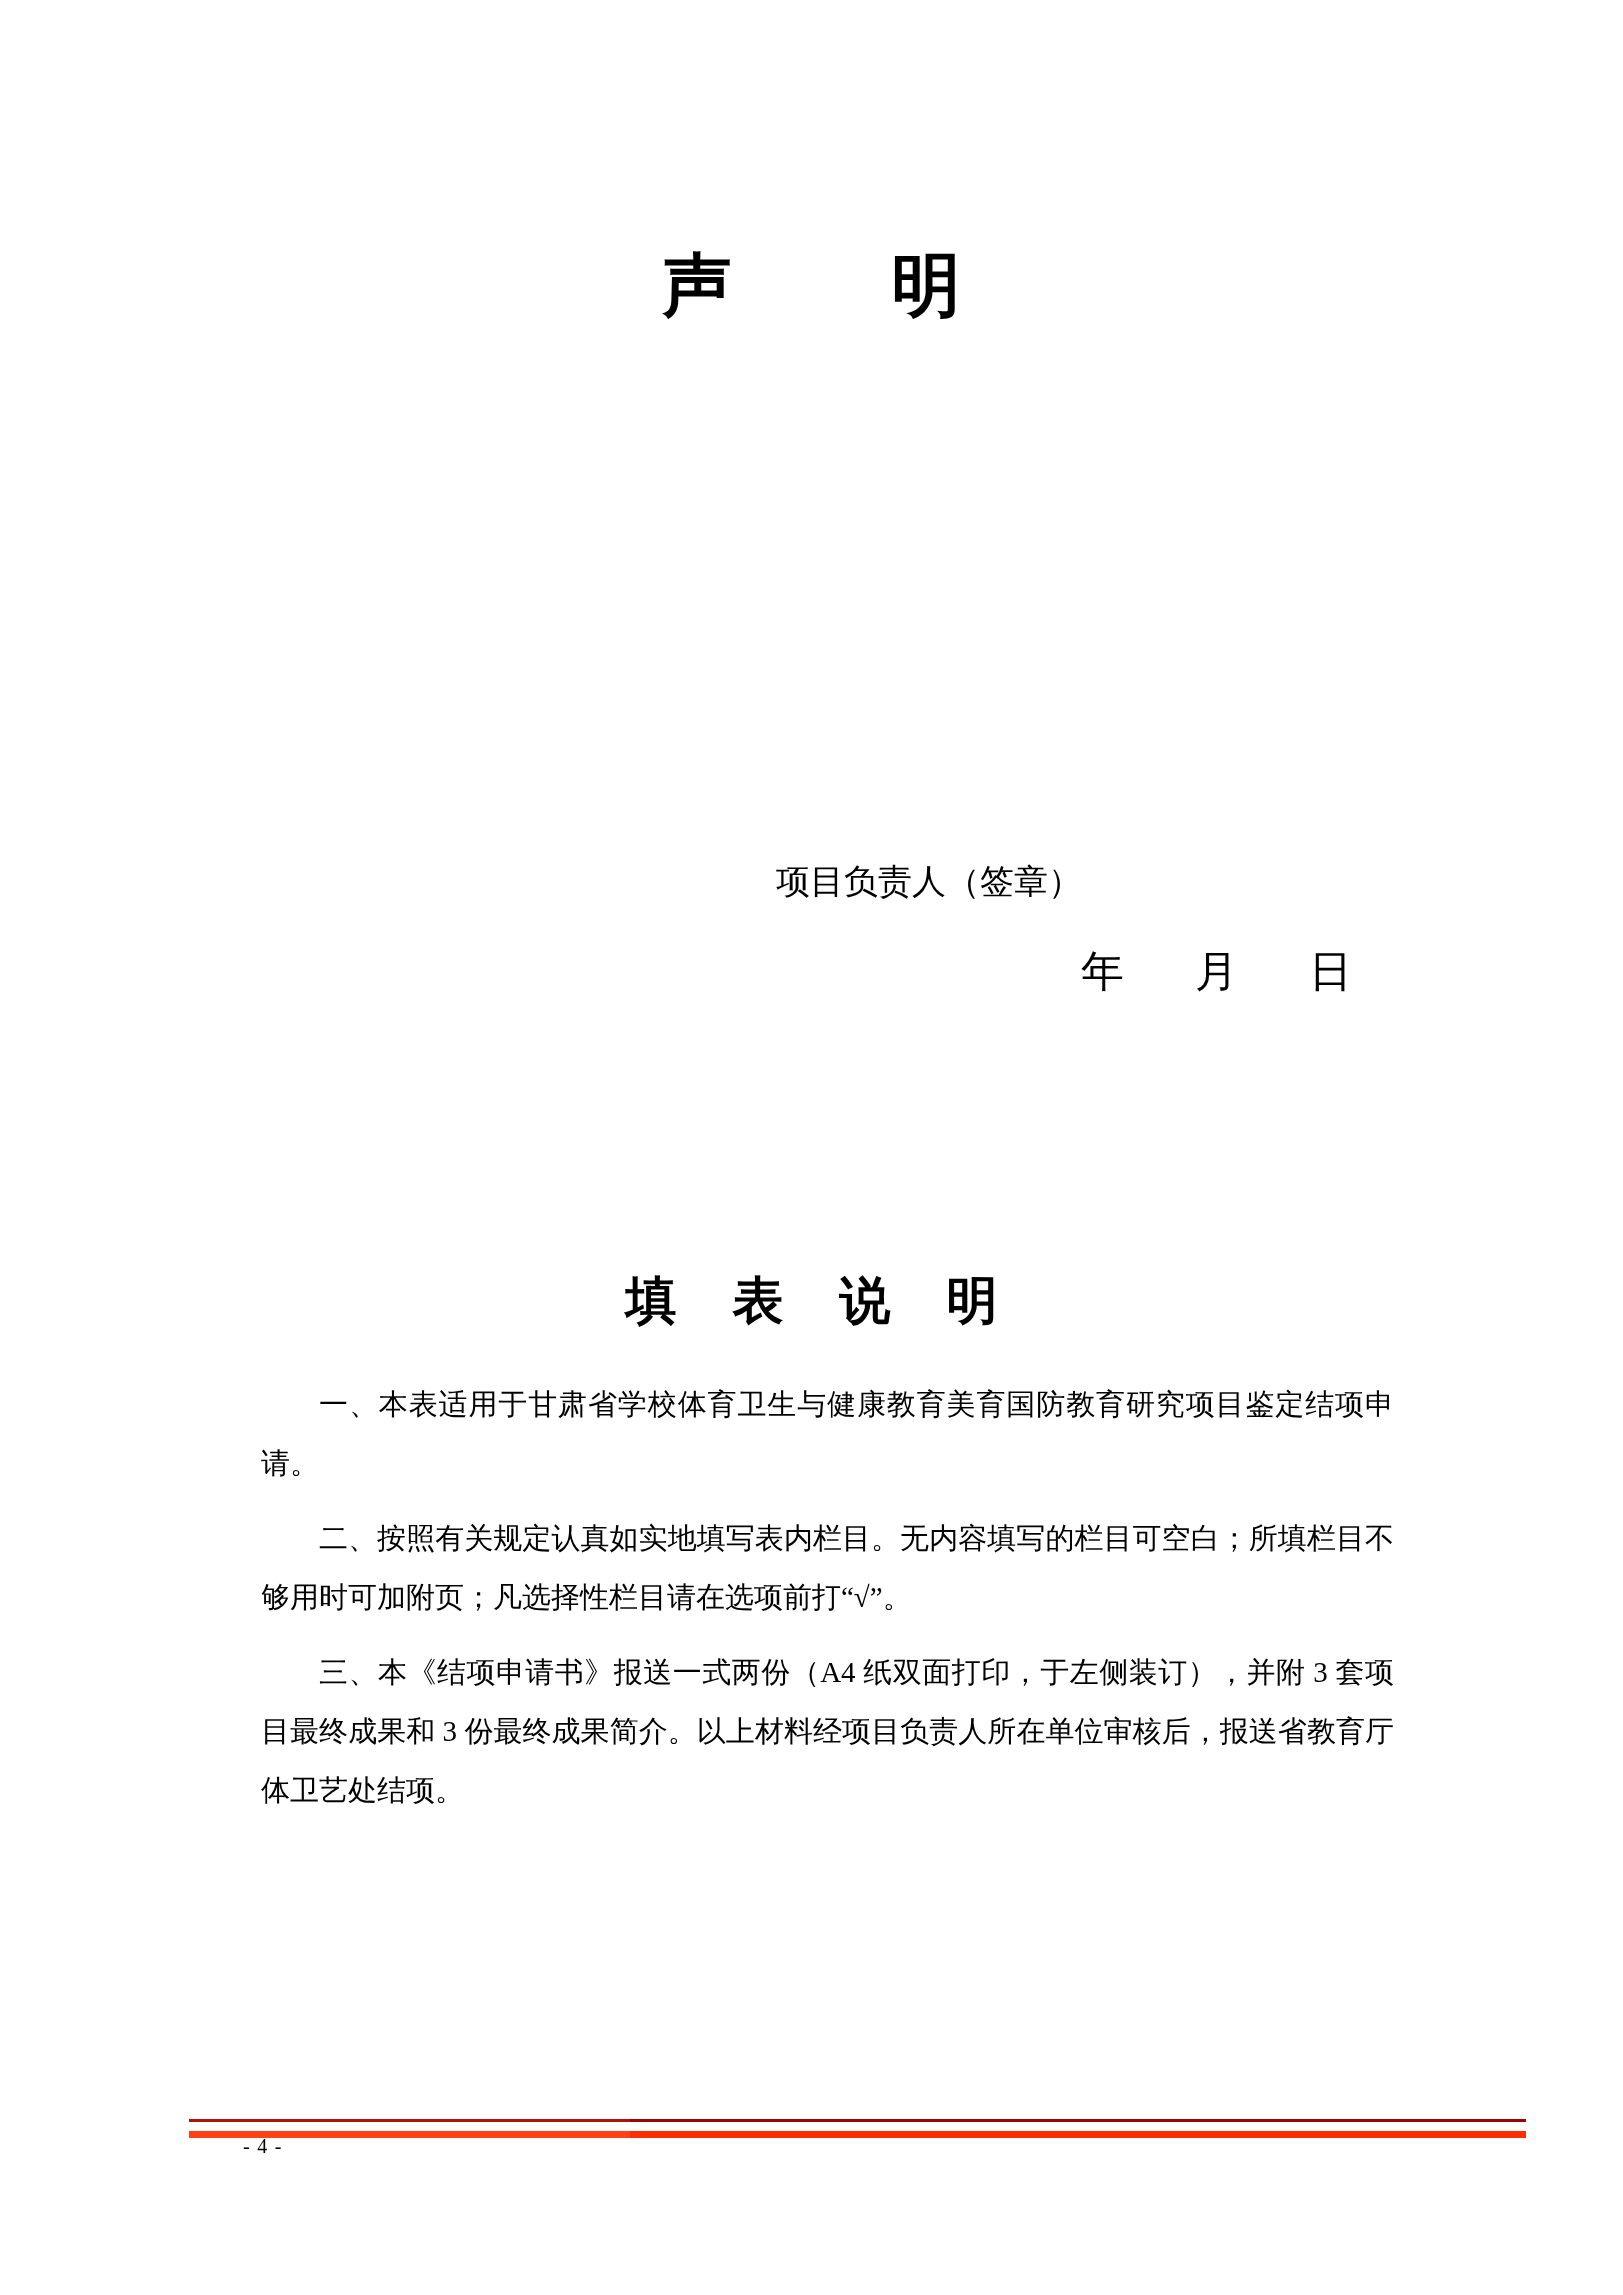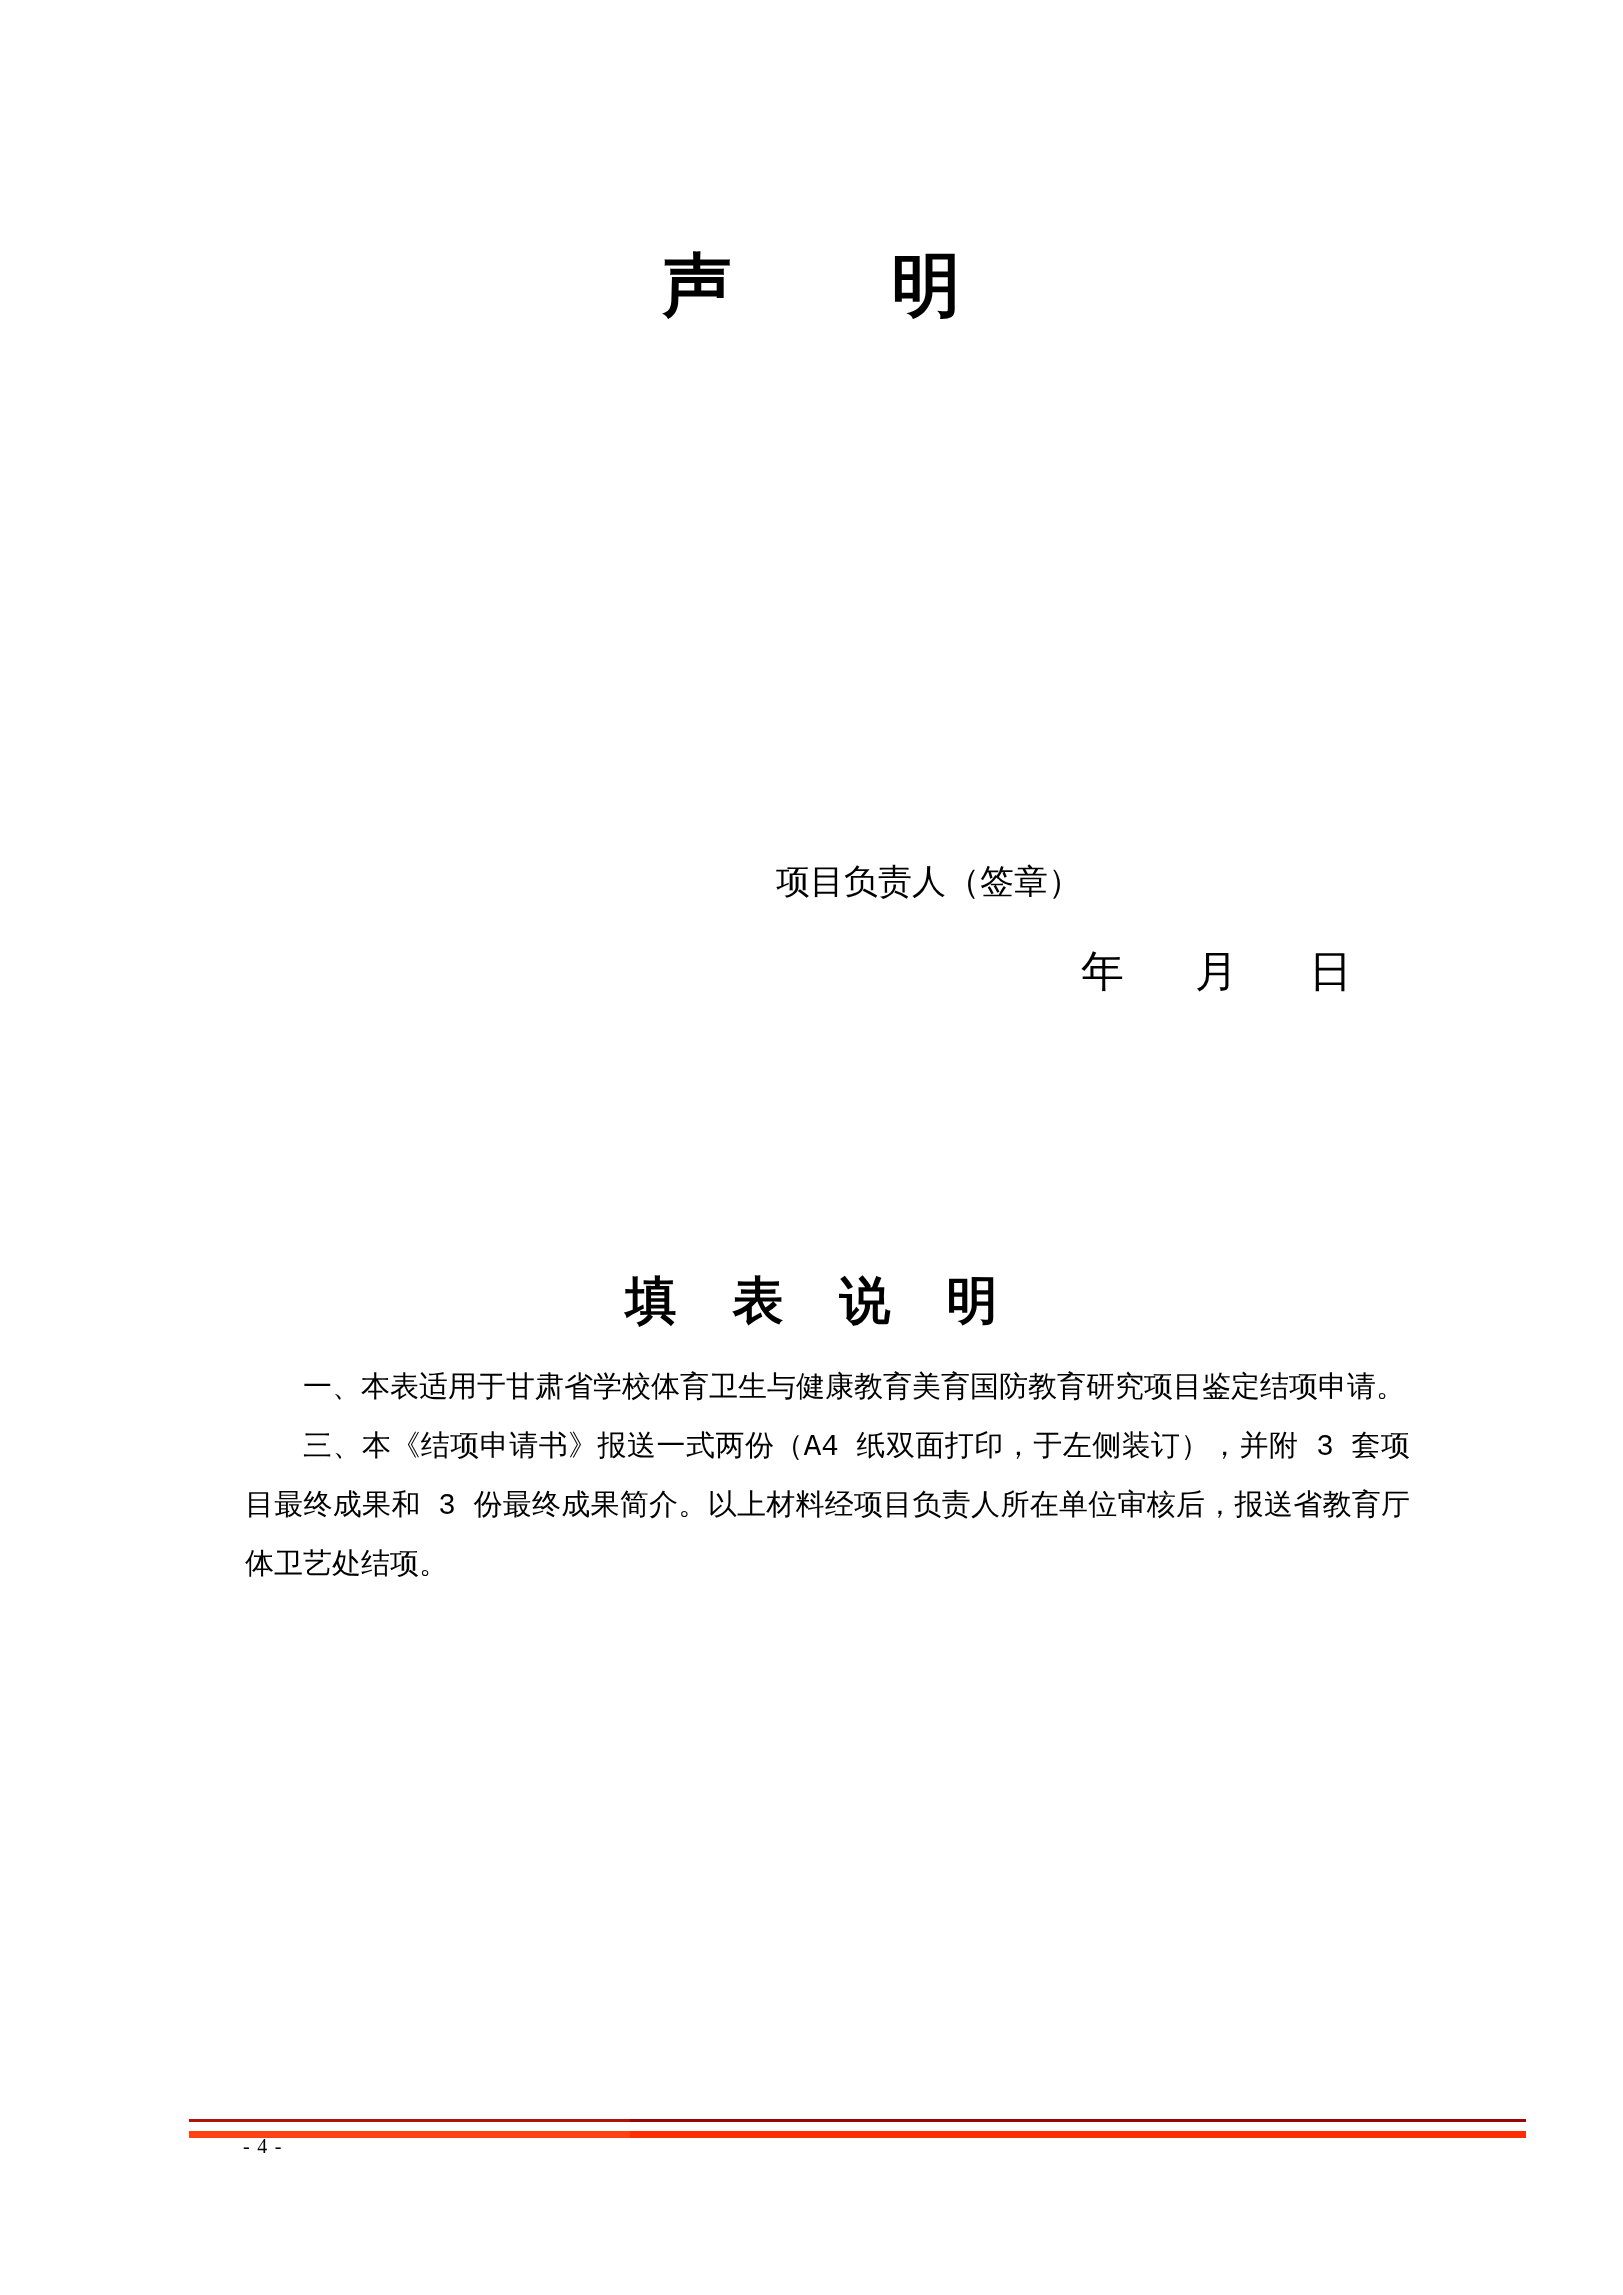--- a/index.html
+++ b/index.html
@@ -50,21 +50,21 @@
     position:absolute;top:1275px;left:0;width:100%;
     display:flex;justify-content:center;gap:56px;
     font-weight:bold;font-size:51px;line-height:1.05;
   }
   
   .instr-body{
     position:absolute;top:1359px;left:245px;width:1165px;
     font-size:29px;line-height:59px;
     text-align:justify;text-justify:inter-ideograph;
   }
-  .instr-body p{margin:0;text-indent:2em;font-family:Liberation Mono, monospace;}
+  .instr-body p{margin:16px;text-indent:2em;}
   
   .footer-rule-thin{
     position:absolute;left:189px;top:2119px;width:1337px;height:2.6px;
     background:linear-gradient(to right,
       var(--footer-line-thin-left) 0 33%,
       var(--footer-line-thin) 33% 100%);
   }
   .footer-rule-thick{
     position:absolute;left:189px;top:2131px;width:1337px;height:7.2px;
     background:linear-gradient(to right,
@@ -98,20 +98,21 @@
 
   <div class="instr-title">
     <span>填</span>
     <span>表</span>
     <span>说</span>
     <span>明</span>
   </div>
 
   <div class="instr-body">
     <p>一、本表适用于甘肃省学校体育卫生与健康教育美育国防教育研究项目鉴定结项申请。</p>
+    <p>二、按照有关规定认真如实地填写表内栏目。无内容填写的栏目可空白；所填栏目不够用时可加附页；凡选择性栏目请在选项前打“√”。</p>
     <p>三、本《结项申请书》报送一式两份（A4 纸双面打印，于左侧装订），并附 3 套项目最终成果和 3 份最终成果简介。以上材料经项目负责人所在单位审核后，报送省教育厅体卫艺处结项。</p>
   </div>
 
   <div class="footer-rule-thin"></div>
   <div class="footer-rule-thick"></div>
 
   <div class="page-number">- 4 -</div>
 
 </div>
 

